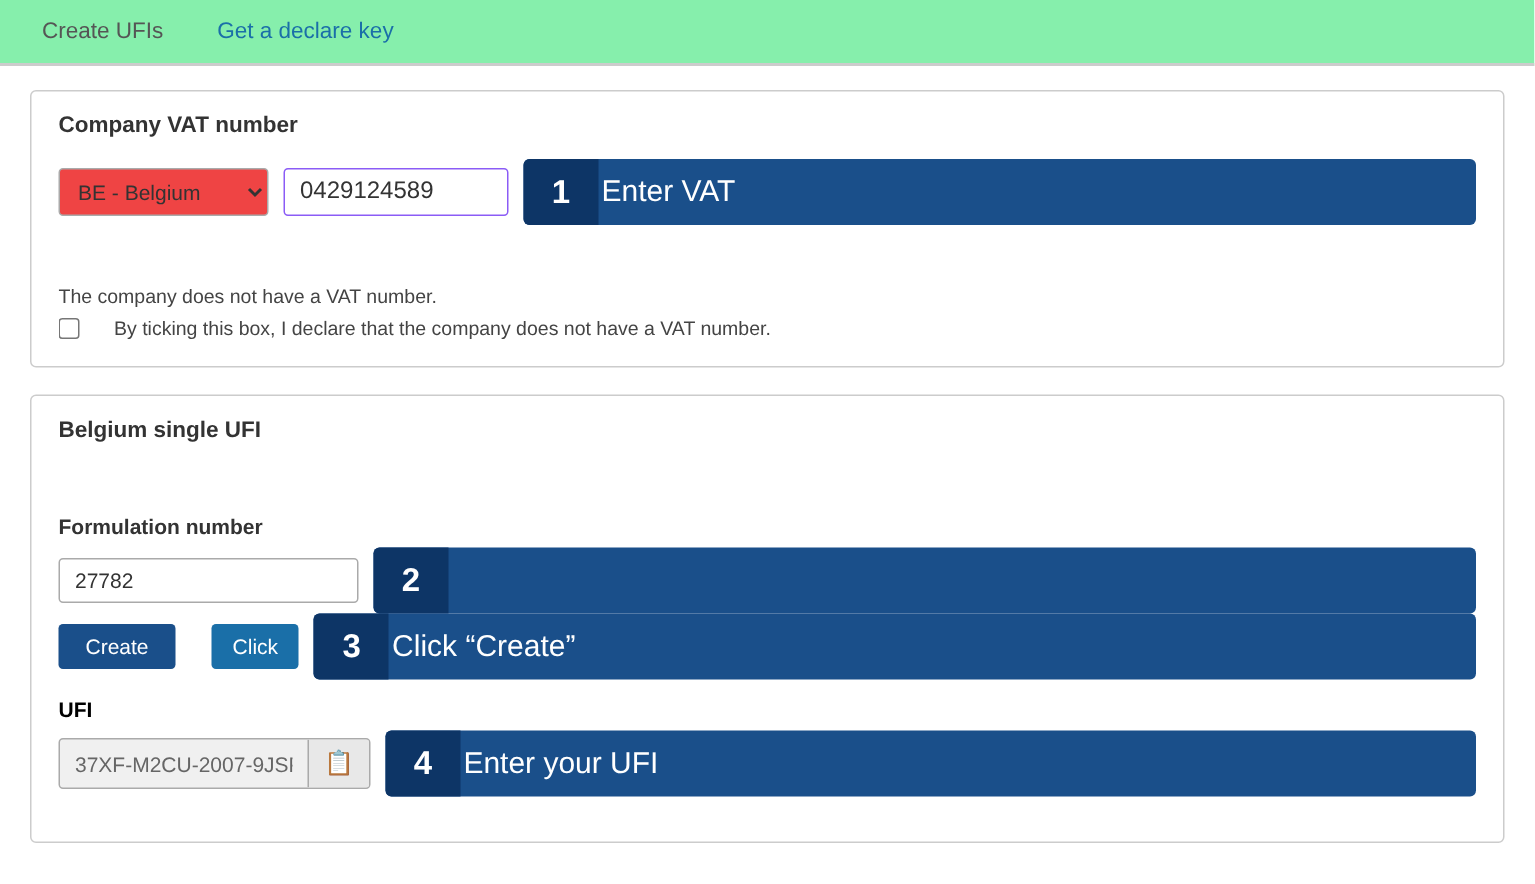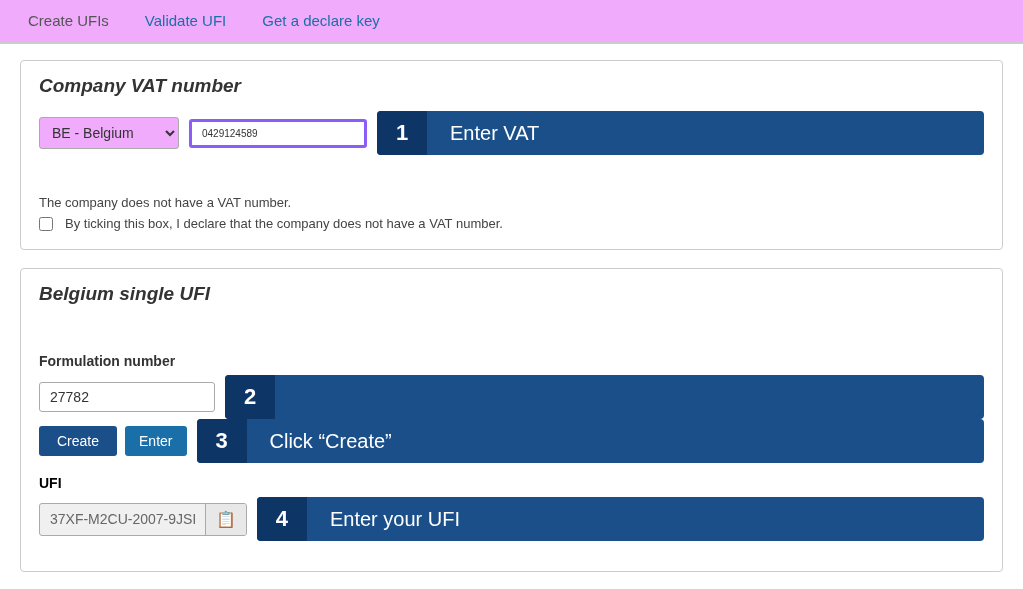--- a/index.html
+++ b/index.html
@@ -10,21 +10,21 @@
       color: #333;
       width: 1023px;
       min-height: 589px;
     }
 
     
     .tabs {
       display: flex;
       border-bottom: 2px solid #ccc;
       padding: 0 10px;
-      background: #f0abfc;
+      background: #86efac;
     }
     .tab {
       padding: 12px 18px;
       cursor: pointer;
       font-size: 15px;
       color: #1a6fa8;
       border: none;
       background: none;
       border-bottom: 3px solid transparent;
       margin-bottom: -2px;
@@ -44,43 +44,42 @@
 
     
     .card {
       border: 1px solid #ccc;
       border-radius: 4px;
       margin-bottom: 18px;
       padding: 14px 18px 18px 18px;
       background: #fff;
     }
     .card-title {
-      font-size: 19px;
+      font-size: 15px;
       font-weight: bold;
       color: #333;
       margin-bottom: 14px;
       border-bottom: none;
-      font-style: italic;
     }
     .country-select {
       padding: 6px 8px;
       border: 1px solid #aaa;
       border-radius: 3px;
       font-size: 14px;
       color: #333;
-      background: #f0abfc;
+      background: #ef4444;
       min-width: 140px;
     }
     .vat-input {
       padding: 6px 10px;
-      border: 3px solid #8b5cf6;
-      border-radius: 3px;
-      font-size: 10px;
-      color: #333;
-      width: 178px;
+      border: 1px solid #8b5cf6;
+      border-radius: 3px;
+      font-size: 16px;
+      color: #333;
+      width: 150px;
     }
 
     
     .instr-btn {
       display: flex;
       align-items: center;
       background: #1a4f8a;
       color: #fff;
       border-radius: 4px;
       padding: 0;
@@ -98,36 +97,36 @@
       height: 44px;
       display: flex;
       align-items: center;
       justify-content: center;
       border-radius: 4px 0 0 4px;
       font-size: 22px;
       font-weight: bold;
       flex-shrink: 0;
     }
     .instr-btn .instr-text {
-      padding: 0 23px;
+      padding: 0 2px;
       font-size: 20px;
       font-weight: normal;
     }
 
     
     .no-vat-text {
       font-size: 13px;
       color: #444;
       margin-bottom: 6px;
       margin-top: 40px;
     }
     .checkbox-row {
       display: flex;
       align-items: flex-end;
-      gap: 12px;
+      gap: 23px;
       font-size: 13px;
       color: #444;
     }
     .checkbox-row input[type="checkbox"] {
       width: 14px;
       height: 14px;
     }
 
     
     .form-label {
@@ -136,21 +135,21 @@
       margin-bottom: 6px;
       color: #333;
       margin-top: 48px;
     }
     .formulation-input {
       padding: 6px 10px;
       border: 1px solid #aaa;
       border-radius: 3px;
       font-size: 14px;
       color: #333;
-      width: 176px;
+      width: 200px;
     }
     .btn-create {
       background: #1a4f8a;
       color: #fff;
       border: none;
       border-radius: 3px;
       padding: 7px 18px;
       font-size: 14px;
       cursor: pointer;
       font-weight: normal;
@@ -210,21 +209,21 @@
 
     .row-with-instr {
       display: flex;
       align-items: center;
       gap: 10px;
       margin-bottom: 12px;
     }
     .left-controls {
       display: flex;
       align-items: center;
-      gap: 8px;
+      gap: 24px;
     }
 
     
     .vat-section-row {
       display: flex;
       align-items: center;
       gap: 10px;
     }
 
     
@@ -232,21 +231,20 @@
       display: flex;
       align-items: center;
       gap: 10px;
     }
   </style>
 </head>
 <body>
 
 <div class="tabs">
   <a class="tab active">Create UFIs</a>
-  <a class="tab">Validate UFI</a>
   <a class="tab">Get a declare key</a>
 </div>
 
 <div class="content">
 
   <div class="card">
     <div class="card-title">Company VAT number</div>
 
     <div class="vat-section-row">
       <select class="country-select">
@@ -273,21 +271,21 @@
     <div class="formulation-section-row">
       <input type="text" class="formulation-input" value="27782" style="">
       <div class="instr-btn instr-col">
         <div class="num-badge">2</div>
       </div>
     </div>
 
     <div class="row-with-instr">
       <div class="left-controls">
         <button class="btn-create">Create</button>
-        <button class="btn-reset">Enter</button>
+        <button class="btn-reset">Click</button>
       </div>
       <div class="instr-btn instr-col">
         <div class="num-badge">3</div>
         <div class="instr-text">Click “Create”</div>
       </div>
     </div>
 
     <div class="ufi-label">UFI</div>
     <div class="row-with-instr">
       <div class="ufi-input-wrap">

